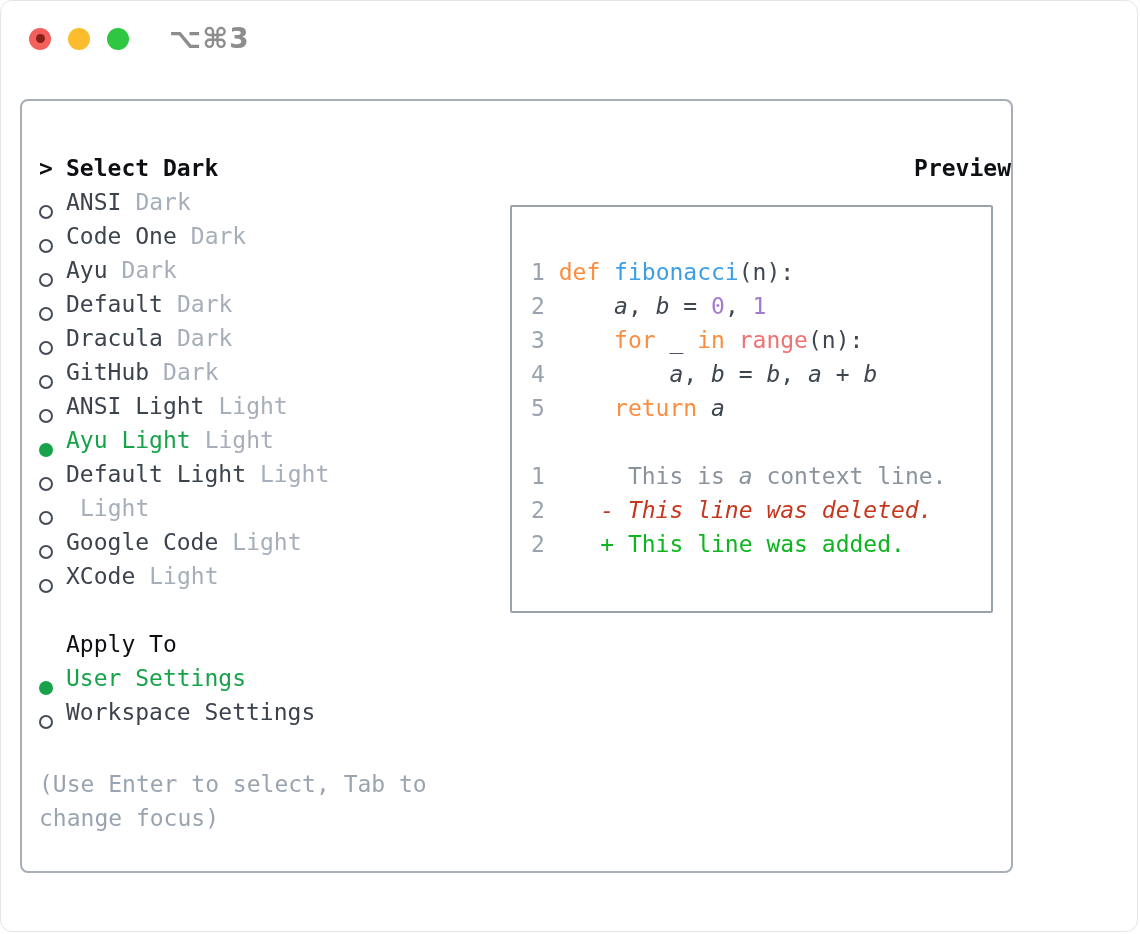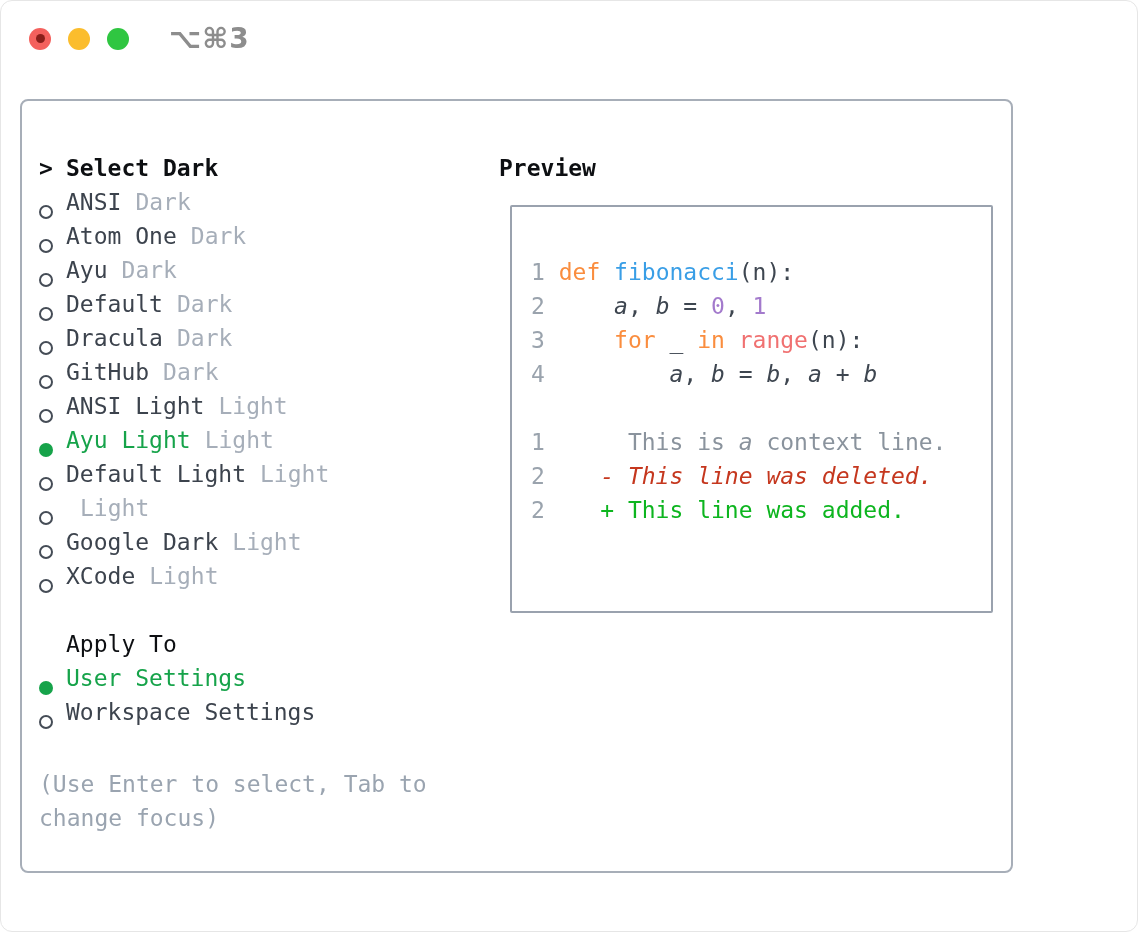--- a/index.html
+++ b/index.html
@@ -81,21 +81,21 @@
   .hint{
     margin-top:4px;
     width:420px;
     font-size:23px;line-height:34px;
     color:var(--hintText);
     white-space:normal;
   }
   
   .preview-header{
     height:34px;line-height:34px;
-    font-size:23px;font-weight:bold;color:var(--headerText);
+    font-size:23px;font-weight:bold;color:var(--headerText);text-align:right;
   }
   .preview-box{
     margin-top:20px;margin-left:11px;
     width:483px;height:408px;
     box-sizing:border-box;
     border:2px solid var(--boxBorder);
     border-radius:2px;
     padding:48px 0 0 19px;
     overflow:hidden;
   }
@@ -142,21 +142,21 @@
           <span>Select Dark</span>
         </div>
 
         <div class="row clickable">
           <span class="marker"><span class="dot"></span></span>
           <span class="tname">ANSI</span>
           <span class="tsuffix">Dark</span>
         </div>
         <div class="row clickable">
           <span class="marker"><span class="dot"></span></span>
-          <span class="tname">Atom One</span>
+          <span class="tname">Code One</span>
           <span class="tsuffix">Dark</span>
         </div>
         <div class="row clickable">
           <span class="marker"><span class="dot"></span></span>
           <span class="tname">Ayu</span>
           <span class="tsuffix">Dark</span>
         </div>
         <div class="row clickable">
           <span class="marker"><span class="dot"></span></span>
           <span class="tname">Default</span>
@@ -186,21 +186,21 @@
           <span class="marker"><span class="dot"></span></span>
           <span class="tname">Default Light</span>
           <span class="tsuffix">Light</span>
         </div>
         <div class="row clickable">
           <span class="marker"><span class="dot"></span></span>
           <span class="tsuffix">Light</span>
         </div>
         <div class="row clickable">
           <span class="marker"><span class="dot"></span></span>
-          <span class="tname">Google Dark</span>
+          <span class="tname">Google Code</span>
           <span class="tsuffix">Light</span>
         </div>
         <div class="row clickable">
           <span class="marker"><span class="dot"></span></span>
           <span class="tname">XCode</span>
           <span class="tsuffix">Light</span>
         </div>
 
         <div class="spacer"></div>
 
@@ -228,20 +228,21 @@
         <div class="preview-box">
 
           <div class="cline"><span class="ln">1</span><span class="kw">def</span><span class="pl"> </span><span class="fn">fibonacci</span><span class="pl">(n):</span></div>
 
           <div class="cline"><span class="ln">2</span><span class="pl">    </span><span class="va">a</span><span class="pl">, </span><span class="va">b</span><span class="pl"> = </span><span class="nu">0</span><span class="pl">, </span><span class="nu">1</span></div>
 
           <div class="cline"><span class="ln">3</span><span class="pl">    </span><span class="kw">for</span><span class="pl"> _ </span><span class="kw">in</span><span class="pl"> </span><span class="rg">range</span><span class="pl">(n):</span></div>
 
           <div class="cline"><span class="ln">4</span><span class="pl">        </span><span class="va">a</span><span class="pl">, </span><span class="va">b</span><span class="pl"> = </span><span class="va">b</span><span class="pl">, </span><span class="va">a</span><span class="pl"> + </span><span class="va">b</span></div>
 
+          <div class="cline"><span class="ln">5</span><span class="pl">    </span><span class="kw">return</span><span class="pl"> </span><span class="va">a</span></div>
 
           <div class="cline"></div>
 
           <div class="cline"><span class="ln">1</span><span class="ctx">     This is </span><span class="ctx-a">a</span><span class="ctx"> context line.</span></div>
 
           <div class="cline"><span class="ln">2</span><span class="pl">   </span><span class="del">- This line was deleted.</span></div>
 
           <div class="cline"><span class="ln">2</span><span class="pl">   </span><span class="add">+ This line was added.</span></div>
 
         </div>

